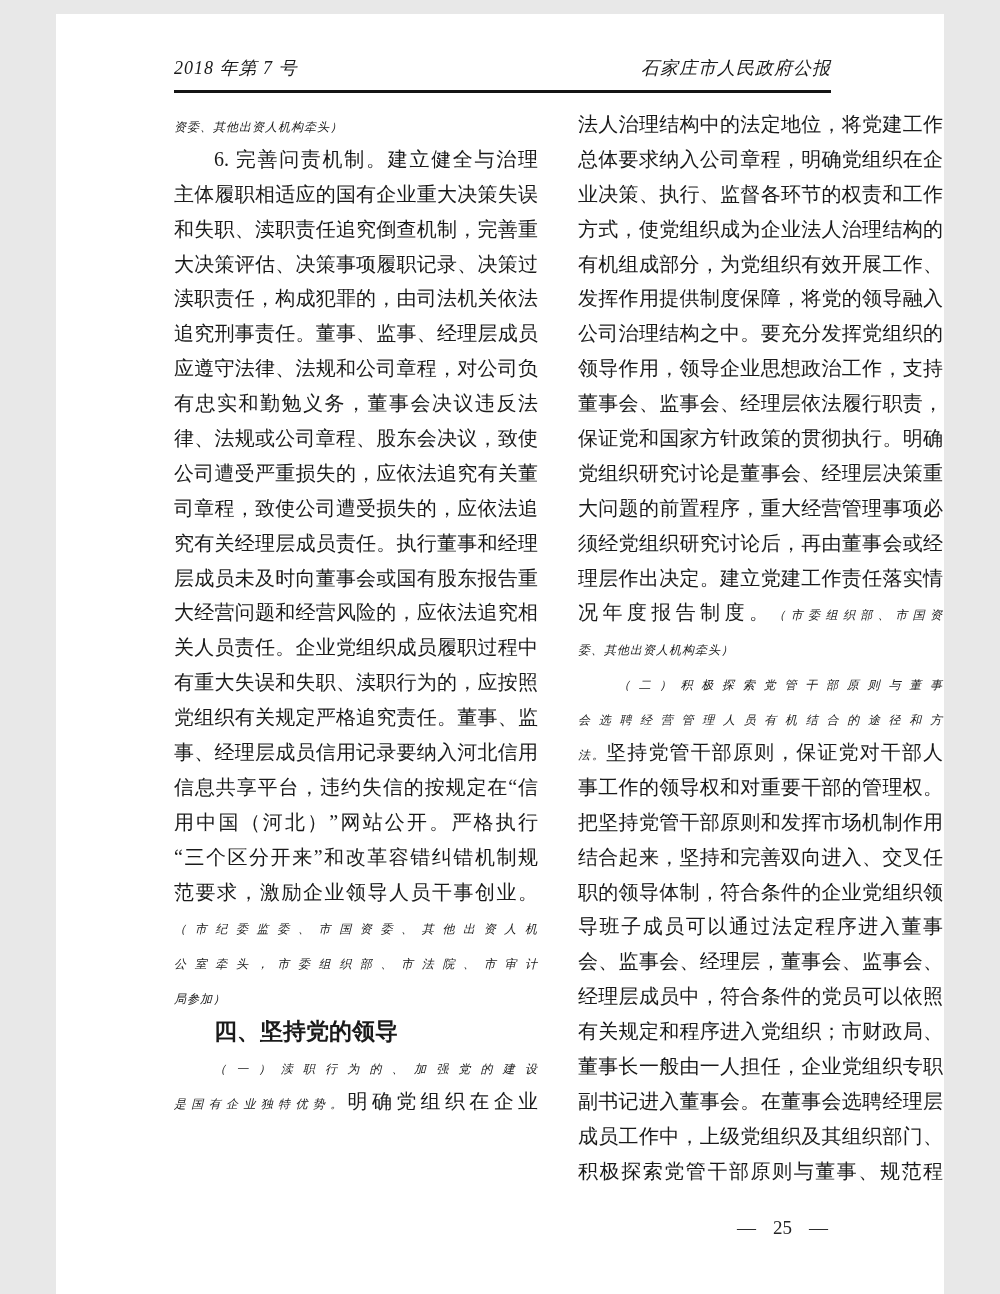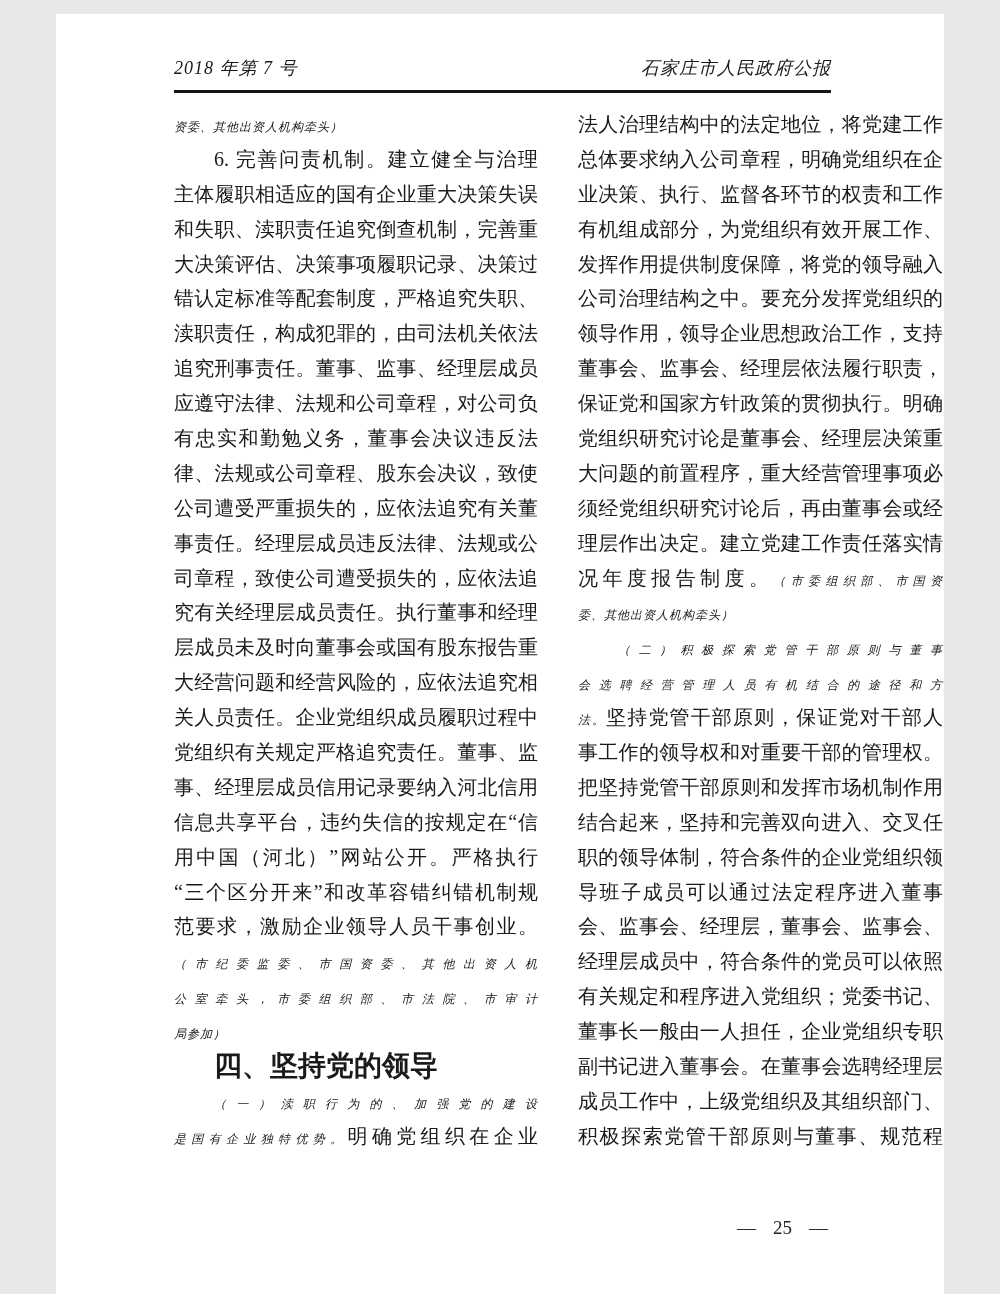--- a/index.html
+++ b/index.html
@@ -46,21 +46,21 @@
     text-align: left;
   }
   .line.just {
     text-align: justify;
     text-align-last: justify;
     text-justify: inter-character;
   }
   .line.ind { text-indent: 40px; }
   .kai  { font-style: italic; font-size: 12px; letter-spacing: 1px; }
   .song { font-style: normal; }
-  .hei  { font-family: "Liberation Sans", sans-serif; font-weight: bold; font-style: normal; font-size: 28px; }
+  .hei  { font-family: "Liberation Sans", sans-serif; font-weight: bold; font-style: normal; font-size: 23px; }
   .pageno {
     position: absolute;
     right: 116px;
     top: 1203px;
     font-size: 19px;
     display: flex;
     align-items: baseline;
     gap: 17px;
     color: #222222;
   }
@@ -76,50 +76,50 @@
   </div>
 
   <div class="header-rule"></div>
 
   <div class="col col-left" id="left-column-lines">
       <div class="line"><span class="kai">资委、其他出资人机构牵头）</span></div>
       <div class="line just ind"><span class="song">6. 完善问责机制。建立健全与治理</span></div>
       <div class="line just"><span class="song">主体履职相适应的国有企业重大决策失误</span></div>
       <div class="line just"><span class="song">和失职、渎职责任追究倒查机制，完善重</span></div>
       <div class="line just"><span class="song">大决策评估、决策事项履职记录、决策过</span></div>
-      <div class="line just"><span class="song">错认定标准等配套制度，严格追究失职、</span></div>
       <div class="line just"><span class="song">渎职责任，构成犯罪的，由司法机关依法</span></div>
       <div class="line just"><span class="song">追究刑事责任。董事、监事、经理层成员</span></div>
       <div class="line just"><span class="song">应遵守法律、法规和公司章程，对公司负</span></div>
       <div class="line just"><span class="song">有忠实和勤勉义务，董事会决议违反法</span></div>
       <div class="line just"><span class="song">律、法规或公司章程、股东会决议，致使</span></div>
       <div class="line just"><span class="song">公司遭受严重损失的，应依法追究有关董</span></div>
-      <div class="line just"><span class="song">事责任。经理层成员违反法律、法规或公</span></div>
       <div class="line just"><span class="song">司章程，致使公司遭受损失的，应依法追</span></div>
       <div class="line just"><span class="song">究有关经理层成员责任。执行董事和经理</span></div>
       <div class="line just"><span class="song">层成员未及时向董事会或国有股东报告重</span></div>
       <div class="line just"><span class="song">大经营问题和经营风险的，应依法追究相</span></div>
       <div class="line just"><span class="song">关人员责任。企业党组织成员履职过程中</span></div>
+      <div class="line just"><span class="song">有重大失误和失职、渎职行为的，应按照</span></div>
       <div class="line just"><span class="song">党组织有关规定严格追究责任。董事、监</span></div>
       <div class="line just"><span class="song">事、经理层成员信用记录要纳入河北信用</span></div>
       <div class="line just"><span class="song">信息共享平台，违约失信的按规定在“信</span></div>
       <div class="line just"><span class="song">用中国（河北）”网站公开。严格执行</span></div>
       <div class="line just"><span class="song">“三个区分开来”和改革容错纠错机制规</span></div>
       <div class="line just"><span class="song">范要求，激励企业领导人员干事创业。</span></div>
       <div class="line just"><span class="kai">（市纪委监委、市国资委、其他出资人机</span></div>
       <div class="line just"><span class="kai">公室牵头，市委组织部、市法院、市审计</span></div>
       <div class="line"><span class="kai">局参加）</span></div>
       <div class="line ind"><span class="hei">四、坚持党的领导</span></div>
       <div class="line just ind"><span class="kai">（一）渎职行为的、加强党的建设</span></div>
       <div class="line just"><span class="kai">是国有企业独特优势。</span><span class="song">明确党组织在企业</span></div>
     </div>
   <div class="col col-right" id="right-column-lines">
       <div class="line just"><span class="song">法人治理结构中的法定地位，将党建工作</span></div>
       <div class="line just"><span class="song">总体要求纳入公司章程，明确党组织在企</span></div>
       <div class="line just"><span class="song">业决策、执行、监督各环节的权责和工作</span></div>
+      <div class="line just"><span class="song">方式，使党组织成为企业法人治理结构的</span></div>
       <div class="line just"><span class="song">有机组成部分，为党组织有效开展工作、</span></div>
       <div class="line just"><span class="song">发挥作用提供制度保障，将党的领导融入</span></div>
       <div class="line just"><span class="song">公司治理结构之中。要充分发挥党组织的</span></div>
       <div class="line just"><span class="song">领导作用，领导企业思想政治工作，支持</span></div>
       <div class="line just"><span class="song">董事会、监事会、经理层依法履行职责，</span></div>
       <div class="line just"><span class="song">保证党和国家方针政策的贯彻执行。明确</span></div>
       <div class="line just"><span class="song">党组织研究讨论是董事会、经理层决策重</span></div>
       <div class="line just"><span class="song">大问题的前置程序，重大经营管理事项必</span></div>
       <div class="line just"><span class="song">须经党组织研究讨论后，再由董事会或经</span></div>
       <div class="line just"><span class="song">理层作出决定。建立党建工作责任落实情</span></div>
@@ -128,21 +128,21 @@
       <div class="line just ind"><span class="kai">（二）积极探索党管干部原则与董事</span></div>
       <div class="line just"><span class="kai">会选聘经营管理人员有机结合的途径和方</span></div>
       <div class="line just"><span class="kai">法。</span><span class="song">坚持党管干部原则，保证党对干部人</span></div>
       <div class="line just"><span class="song">事工作的领导权和对重要干部的管理权。</span></div>
       <div class="line just"><span class="song">把坚持党管干部原则和发挥市场机制作用</span></div>
       <div class="line just"><span class="song">结合起来，坚持和完善双向进入、交叉任</span></div>
       <div class="line just"><span class="song">职的领导体制，符合条件的企业党组织领</span></div>
       <div class="line just"><span class="song">导班子成员可以通过法定程序进入董事</span></div>
       <div class="line just"><span class="song">会、监事会、经理层，董事会、监事会、</span></div>
       <div class="line just"><span class="song">经理层成员中，符合条件的党员可以依照</span></div>
-      <div class="line just"><span class="song">有关规定和程序进入党组织；党委书记、</span></div>
+      <div class="line just"><span class="song">有关规定和程序进入党组织；市财政局、</span></div>
       <div class="line just"><span class="song">董事长一般由一人担任，企业党组织专职</span></div>
       <div class="line just"><span class="song">副书记进入董事会。在董事会选聘经理层</span></div>
       <div class="line just"><span class="song">成员工作中，上级党组织及其组织部门、</span></div>
       <div class="line just"><span class="song">积极探索党管干部原则与董事、规范程</span></div>
     </div>
 
   <div class="pageno">
     <span>—</span>
     <span>25</span>
     <span>—</span>

